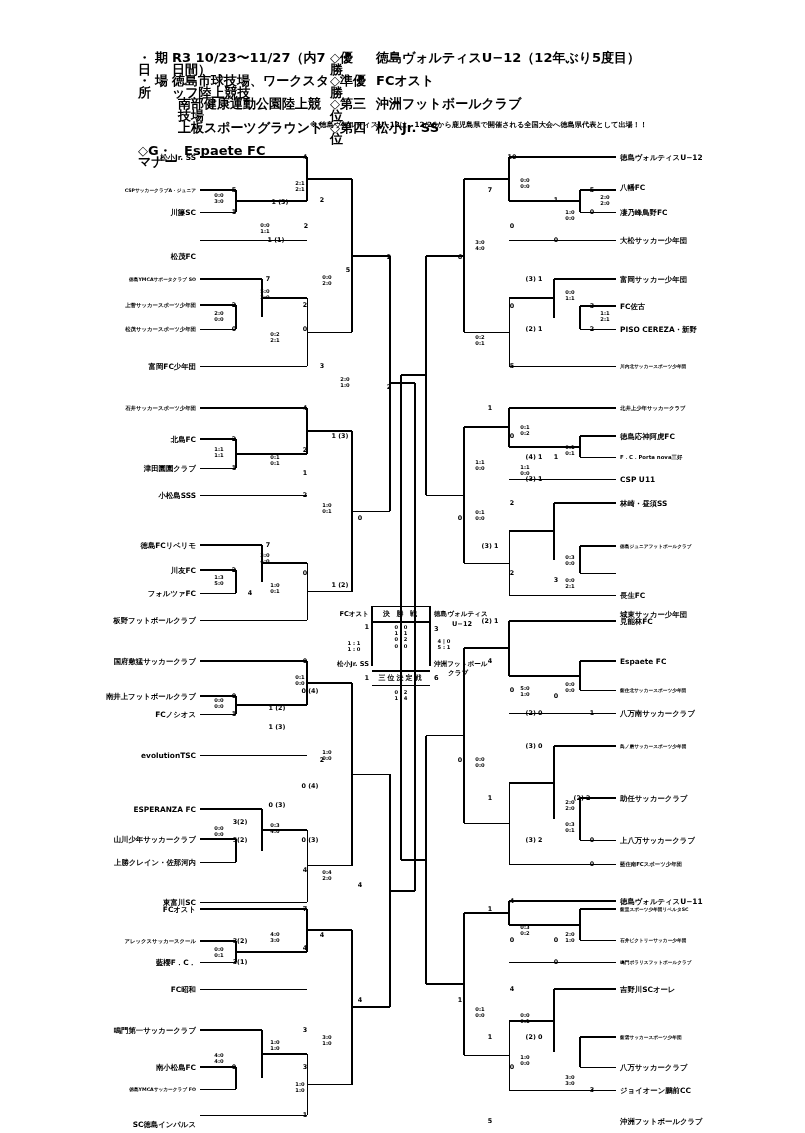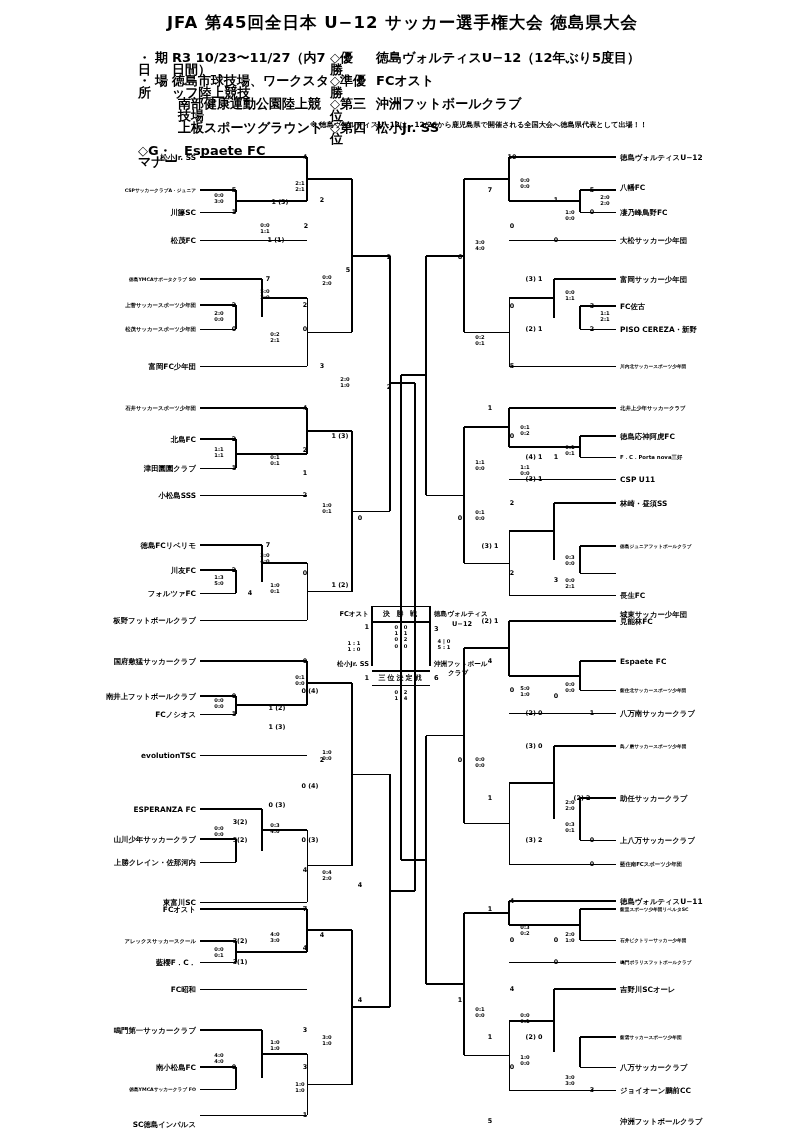--- a/index.html
+++ b/index.html
@@ -85,21 +85,20 @@
     font-size:6.6px;
     font-weight:bold;
     white-space:nowrap;
   }
 </style>
 </head>
 <body>
 
 <div id="page">
 
-  <div id="title">JFA 第45回全日本 U−12 サッカー選手権大会 徳島県大会</div>
 
   <div id="infoblock">
     <div class="info-row">
       <div class="info-left">
         <span class="lbl-a">・期　日</span>
         <span class="val">R3 10/23〜11/27（内7日間）</span>
       </div>
       <div class="info-right">
         <span class="lbl-b">◇優　勝</span>
         <span class="val">徳島ヴォルティスU−12（12年ぶり5度目）</span>
@@ -326,21 +325,21 @@
         <line x1="372" y1="466" x2="430" y2="466" stroke="#000000" stroke-width="1" shape-rendering="crispEdges"></line>
         <line x1="372" y1="482" x2="430" y2="482" stroke="#000000" stroke-width="1" shape-rendering="crispEdges"></line>
         <line x1="372" y1="466" x2="372" y2="526" stroke="#000000" stroke-width="2" shape-rendering="crispEdges"></line>
         <line x1="430" y1="466" x2="430" y2="526" stroke="#000000" stroke-width="2" shape-rendering="crispEdges"></line>
         <line x1="372" y1="531" x2="430" y2="531" stroke="#000000" stroke-width="2" shape-rendering="crispEdges"></line>
         <line x1="372" y1="545" x2="430" y2="545" stroke="#000000" stroke-width="1" shape-rendering="crispEdges"></line>
       </svg>
   <div class="tname L" style="top: 17px; left: 196px;">松小Jr. SS</div>
       <div class="tname tiny L" style="top: 50px; left: 196px;">CSPサッカークラブA・ジュニア</div>
       <div class="tname L" style="top: 72px; left: 196px;">川籐SC</div>
-      <div class="tname L" style="top: 100px; left: 196px;">松茂FC</div>
+      <div class="tname L" style="top: 116px; left: 196px;">松茂FC</div>
       <div class="tname tiny L" style="top: 139px; left: 196px;">徳島YMCAサポータクラブ SO</div>
       <div class="tname small L" style="top: 165px; left: 196px;">上菅サッカースポーツ少年団</div>
       <div class="tname small L" style="top: 189px; left: 196px;">松茂サッカースポーツ少年団</div>
       <div class="tname L" style="top: 226px; left: 196px;">富岡FC少年団</div>
       <div class="tname small L" style="top: 268px; left: 196px;">石井サッカースポーツ少年団</div>
       <div class="tname L" style="top: 299px; left: 196px;">北島FC</div>
       <div class="tname L" style="top: 328px; left: 196px;">津田園園クラブ</div>
       <div class="tname L" style="top: 355px; left: 196px;">小松島SSS</div>
       <div class="tname L" style="top: 405px; left: 196px;">徳島FCリベリモ</div>
       <div class="tname L" style="top: 430px; left: 196px;">川友FC</div>

